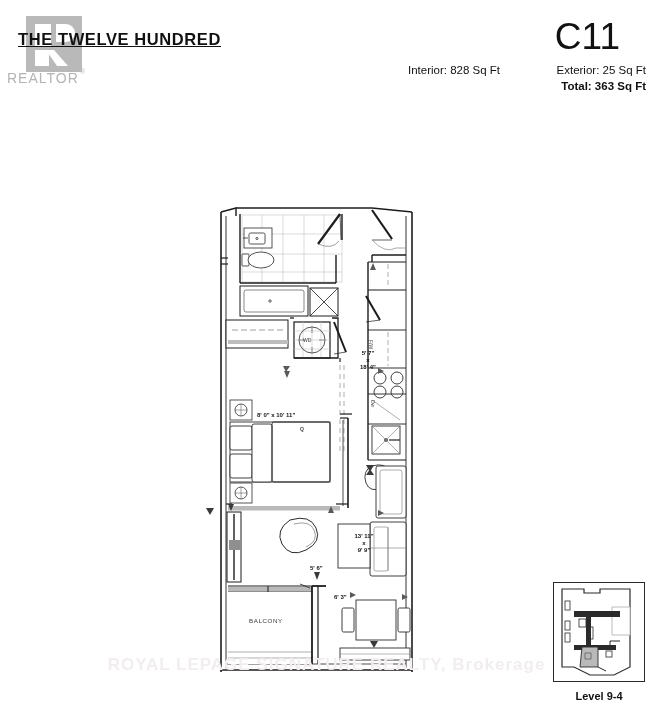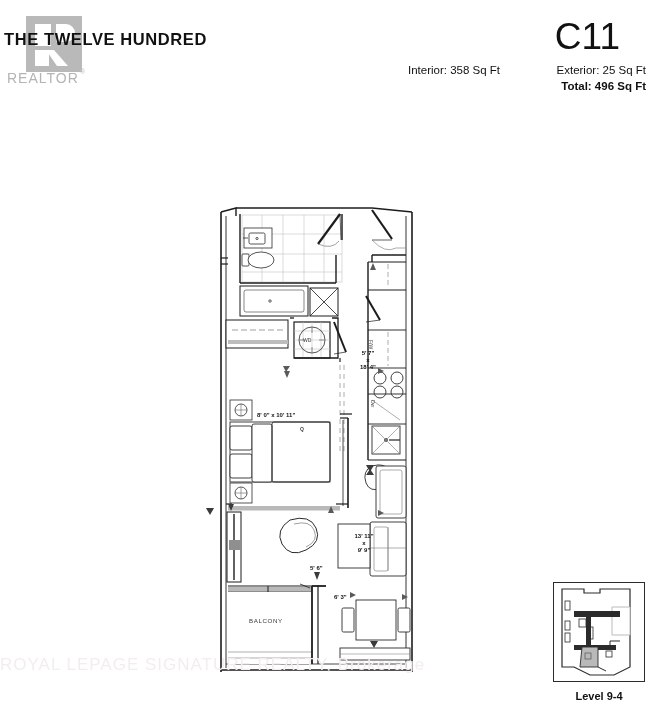--- a/index.html
+++ b/index.html
@@ -14,23 +14,23 @@
     width: 653px; height: 712px;
     background: #fff;
   }
 
   
   #realtor-logo {
     position: absolute; left: 8px; top: 14px;
     width: 86px; height: 70px;
   }
   #brand-title {
-    position: absolute; left: 4px; top: 30px;
+    position: absolute; left: 18px; top: 30px;
     font-size: 16.5px; font-weight: bold; letter-spacing: 0.6px;
-    color: #111; white-space: nowrap;
+    color: #111; white-space: nowrap; text-decoration: underline;
   }
   #realtor-word {
     position: absolute; left: 7px; top: 70px;
     font-size: 14px; letter-spacing: 1px; color: #b4b4b4;
     white-space: nowrap;
   }
   #realtor-reg {
     position: absolute; left: 80px; top: 68px;
     font-size: 7px; color: #c2c2c2;
   }
@@ -69,22 +69,22 @@
   }
   #keyplan-label {
     position: absolute; left: 553px; top: 690px;
     width: 92px; text-align: center;
     font-size: 11px; font-weight: bold; color: #111;
   }
 
   
   #watermark {
     position: absolute; left: 0; top: 655px;
-    width: 653px; text-align: left;
-    font-size: 17px; font-weight: normal; letter-spacing: 1px;
+    width: 653px; text-align: center;
+    font-size: 17px; font-weight: bold; letter-spacing: 1px;
     color: #f2eeee; white-space: nowrap;
     pointer-events: none;
   }
   .dim-label {
     position: absolute;
     font-size: 6px; font-weight: bold; color: #111;
     text-align: center; line-height: 7px; white-space: nowrap;
   }
   .room-label {
     position: absolute;
@@ -108,23 +108,23 @@
       <path d="M48 10 h10 a9 9 0 0 1 0 18 h-10 z" fill="#ffffff"></path>
       <rect x="27" y="36" width="14" height="16" fill="#ffffff"></rect>
       <path d="M46 36 l14 16 h-11 l-11 -16 z" fill="#ffffff"></path>
     </svg>
   </div>
   <div id="brand-title">THE TWELVE HUNDRED</div>
   <div id="realtor-word">REALTOR</div>
   <div id="realtor-reg">®</div>
 
   <div id="unit-code">C11</div>
-  <div id="interior-sqft">Interior: 358 Sq Ft</div>
+  <div id="interior-sqft">Interior: 828 Sq Ft</div>
   <div id="exterior-sqft">Exterior: 25 Sq Ft</div>
-  <div id="total-sqft">Total: 496 Sq Ft</div>
+  <div id="total-sqft">Total: 363 Sq Ft</div>
 
   <div id="plan-wrap">
   <svg id="plan-svg" width="653" height="712" viewBox="0 0 653 712">
 
     <g stroke="#1c1c1c" fill="none">
 
       <path d="M221 212 L221 672" stroke-width="1.6"></path>
       <path d="M226 216 L226 668" stroke-width="0.9"></path>
 
       <path d="M221 212 L236 208 L236 216" stroke-width="1.4"></path>

